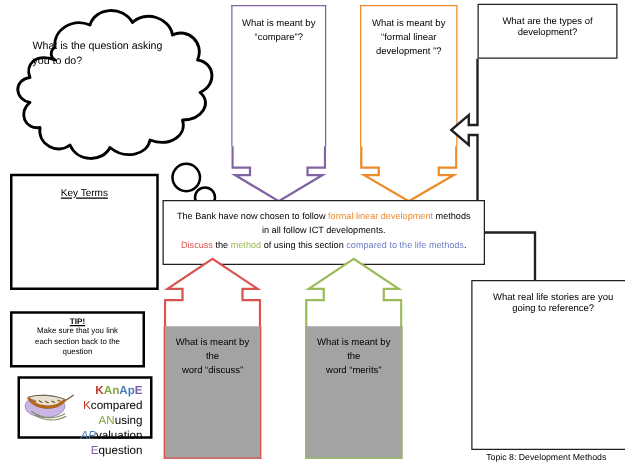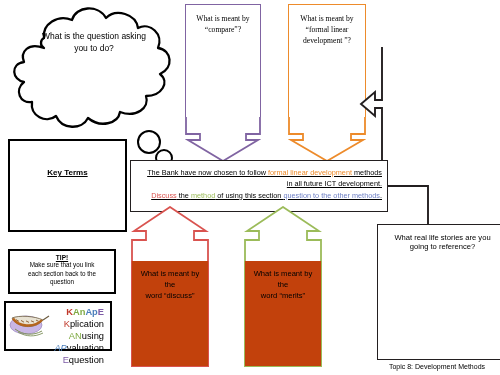--- a/index.html
+++ b/index.html
@@ -27,93 +27,93 @@
     padding: 5px 6px 0 6px;
     line-height: 1.25;
     white-space: pre-line;
   }
 
   
   #cloud-wrap { position: absolute; left: 4px; top: 2px; width: 180px; height: 130px; }
   #cloud-wrap svg { display: block; }
   #cloud-text {
     position: absolute; left: 22px; top: 28px; width: 136px;
-    text-align: center; font-size: 8.5px; line-height: 1.45;
+    text-align: left; font-size: 8.5px; line-height: 1.45;
     white-space: pre-line;
   }
   .bub { position: absolute; border: 2px solid #000; border-radius: 50%; background: #fff; }
 
   
   #key-terms {
     left: 8px; top: 139px; width: 119px; height: 93px;
     border: 2px solid #000;
   }
   #key-terms .hd {
-    display: block; margin-top: 27px;
-    font-size: 8px; font-weight: bold; text-decoration: underline;
+    display: block; margin-top: 9px;
+    font-size: 8px; font-weight: normal; text-decoration: underline;
   }
 
   
   #tip-box {
     left: 8px; top: 249px; width: 108px; height: 45px;
     border: 2.5px solid #000;
   }
   #tip-box .hd {
     display:block; margin-top:3px; font-size:6.5px; font-weight:bold; text-decoration:underline;
   }
   #tip-box .bd {
     display:block; font-size:6.3px; line-height:1.35; padding: 0 3px; white-space: pre-line;
   }
 
   
   #kanape-box {
-    left: 4px; top: 301px; width: 108px; height: 50px;
+    left: 14px; top: 301px; width: 108px; height: 50px;
     border: 2.5px solid #000; text-align: left;
   }
   #kanape-list {
     position: absolute; right: 6px; top: 3px;
     text-align: right; font-size: 9.3px; line-height: 1.30;
   }
   #kanape-list div { white-space: nowrap; }
   #kanape-title { font-weight: bold; }
   #clip-img { position: absolute; left: 3px; top: 4px; width: 42px; height: 34px; }
 
   
   .qdown { position: absolute; }
   .qdown .body {
     position: absolute; left: 0; top: 0; right: 0;
     box-sizing: border-box; background: #fff;
     text-align: center;
   }
   .qdown .label {
     display:block; padding: 8px 7px 0 7px;
-    font-size: 7.6px; line-height: 1.45; white-space: pre-line; color:#000;font-family:Liberation Serif, serif;
+    font-size: 7.6px; line-height: 1.45; white-space: pre-line; color:#000;
   }
   .qdown svg { position:absolute; left:0; display:block; }
 
   
   .qup { position: absolute; }
   .qup .body {
     position: absolute; left:0; bottom:0; right:0;
-    box-sizing: border-box; background:#c2410c; text-align:center;
+    box-sizing: border-box; background:#a3a3a3; text-align:center;
   }
   .qup .label {
     display:block; padding: 7px 7px 0 7px;
     font-size: 7.6px; line-height: 1.45; white-space: pre-line; color:#000;
   }
   .qup svg { position:absolute; left:0; top:0; display:block; }
 
   
   #centre-box {
     position: absolute; left: 130px; top: 160px; width: 258px; height: 52px;
     border: 1.6px solid #231f20; box-sizing: border-box; background: #fff;
   }
   #centre-text {
     padding: 6px 5px 0 5px; font-size: 7.3px; line-height: 1.55;
-    text-align: right; color: #000; text-decoration: underline;
+    text-align: center; color: #000;
   }
   .w-orange { color: #ed8b2b; }
   .w-red    { color: #d9534f; }
   .w-green  { color: #9bbb59; }
   .w-blue   { color: #6d7fc4; }
 
   
   #types-box {
     left: 382px; top: 3px; width: 112px; height: 44px;
     border: 1.8px solid #231f20;
@@ -181,21 +181,21 @@
       <ellipse cx="17" cy="18" rx="16" ry="9" fill="#c9b6e4" stroke="#9a86bf" stroke-width="0.7"></ellipse>
       <path d="M3 11 C 8 21, 26 23, 34 13 C 26 9, 10 8, 3 11 Z" fill="#e8e2d2" stroke="#6b5a3e" stroke-width="0.8"></path>
       <path d="M4 11.5 C 9 19.5, 25 21.5, 33 13" fill="none" stroke="#b5651d" stroke-width="2.4"></path>
       <path d="M7 12.6 L 10 14.4 M12 13.4 L 15 15.2 M17 13.9 L 20 15.4 M22 13.8 L 25 15.1 M27 13.1 L 29.5 14.2" stroke="#8a5a2b" stroke-width="0.9"></path>
       <path d="M34 13 L 40 9" stroke="#6b5a3e" stroke-width="1.1"></path>
       <path d="M6 22 C 14 28, 24 29, 33 24" fill="none" stroke="#7d8f5a" stroke-width="1"></path>
       <path d="M9 25 C 17 30, 26 30, 34 26" fill="none" stroke="#7d8f5a" stroke-width="0.9"></path>
     </svg>
     <div id="kanape-list">
         <div id="kanape-title"><span style="color: rgb(192, 57, 43);">K</span><span style="color: rgb(127, 170, 67);">A</span><span style="color: rgb(127, 170, 67);">n</span><span style="color: rgb(74, 126, 187);">A</span><span style="color: rgb(74, 126, 187);">p</span><span style="color: rgb(125, 91, 166);">E</span></div>
-        <div><span style="color: rgb(192, 57, 43);">K</span><span>plication</span></div>
+        <div><span style="color: rgb(192, 57, 43);">K</span><span>compared</span></div>
         <div><span style="color: rgb(127, 170, 67);">AN</span><span>using</span></div>
         <div><span style="color: rgb(74, 126, 187); font-style: italic;">AP</span><span>valuation</span></div>
         <div><span style="color: rgb(125, 91, 166);">E</span><span>question</span></div>
       </div>
   </div>
 
   <div class="qdown" style="left:185px; top:4px; width:76px; height:152px;">
     <div class="body" style="height:113px; border:1.8px solid #8064a2; border-bottom:none;">
       <span class="label">What is meant by
 “compare”?</span>
@@ -209,26 +209,30 @@
     <div class="body" style="height:113px; border:1.8px solid #ed8b2b; border-bottom:none;">
       <span class="label">What is meant by
 “formal linear
 development ”?</span>
     </div>
     <svg width="78" height="46" viewBox="0 0 78 46" style="top:112px;">
       <path d="M1 1 L1 18 L15 18 L15 24 L3 24 L39 45 L75 24 L63 24 L63 18 L77 18 L77 1" fill="#ffffff" stroke="#ed8b2b" stroke-width="1.8" stroke-linejoin="miter"></path>
     </svg>
   </div>
 
+  <div class="abox" id="types-box">
+    <span class="txt">What are the types of
+development?</span>
+  </div>
 
   <div id="centre-box">
     <div id="centre-text">
       <span>The Bank have now chosen to follow </span><span class="w-orange">formal linear development</span><span> methods</span><br>
-      <span>in all future ICT development.</span><br>
-      <span class="w-red">Discuss</span><span> the </span><span class="w-green">method</span><span> of using this section </span><span class="w-blue">question to the other methods</span><span>.</span>
+      <span>in all follow ICT developments.</span><br>
+      <span class="w-red">Discuss</span><span> the </span><span class="w-green">method</span><span> of using this section </span><span class="w-blue">compared to the life methods</span><span>.</span>
     </div>
   </div>
 
   <div class="qup" style="left:131px; top:206px; width:78px; height:161px;">
     <svg width="78" height="58" viewBox="0 0 78 58">
       <path d="M1 57 L1 34 L15 34 L15 25 L3 25 L39 1 L75 25 L63 25 L63 34 L77 34 L77 57" fill="#ffffff" stroke="#d9534f" stroke-width="1.8" stroke-linejoin="miter"></path>
     </svg>
     <div class="body" style="height:106px; border:1.8px solid #d9534f; border-top:none;">
       <span class="label">What is meant by the
 word “discuss”</span>

